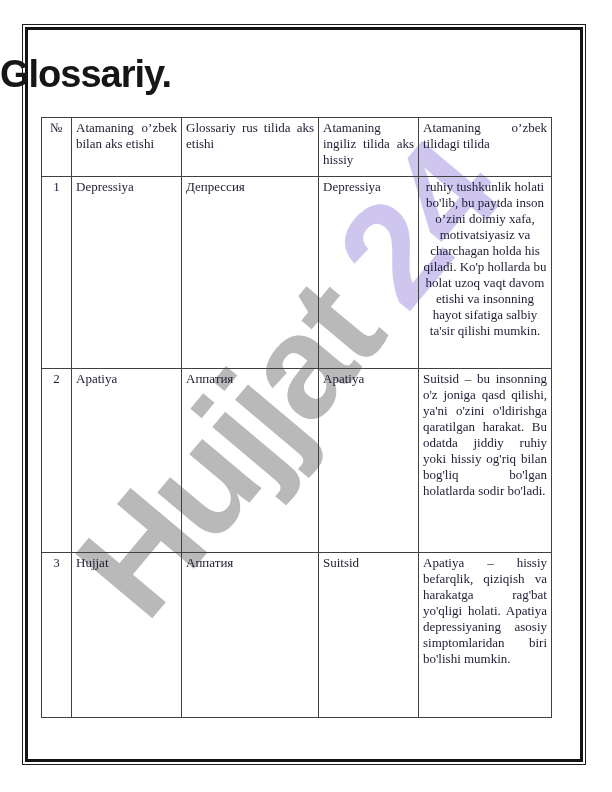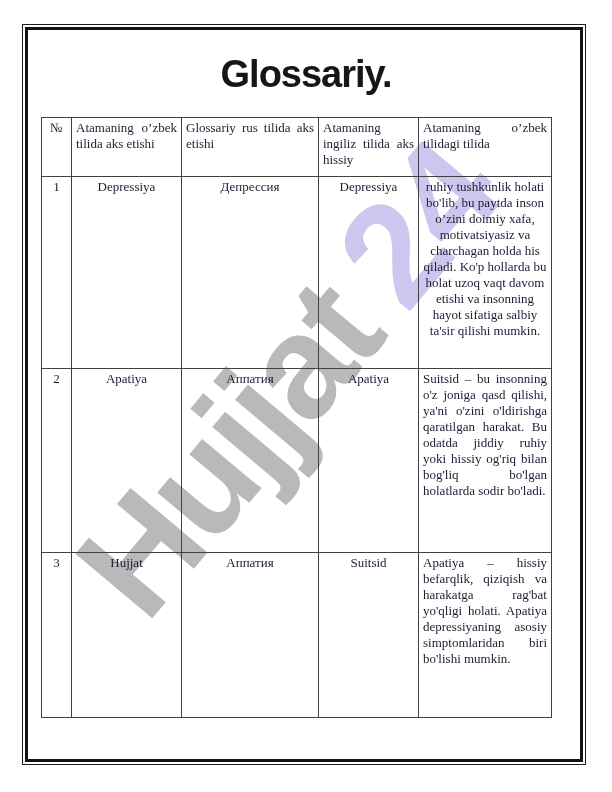--- a/index.html
+++ b/index.html
@@ -18,21 +18,21 @@
     position:absolute;left:287px;top:380px;
     transform:translate(-50%,-50%) rotate(-50deg);
     font-family:"Liberation Sans",sans-serif;font-weight:bold;
     font-size:146px;letter-spacing:-5px;white-space:nowrap;
     z-index:0;user-select:none;
   }
   .wm-gray{color:#b9b9b9;}
   .wm-purple{color:#cfc6f0;margin-left:30px;}
   .title{
     position:absolute;top:53px;left:0;width:612px;margin:0;
-    text-align:center;font-family:"Liberation Sans",sans-serif;
+    font-family:"Liberation Sans",sans-serif;
     font-weight:700;font-size:38px;letter-spacing:-1px;color:#161616;z-index:2;
   }
   table.glossary{
     position:absolute;left:41px;top:117px;width:510px;z-index:2;
     border-collapse:collapse;table-layout:fixed;background:transparent;
   }
   .glossary th,.glossary td{
     border:1px solid #404040;vertical-align:top;padding:2px 4px;
     font-size:13px;line-height:16px;font-weight:normal;color:#1d1d33;
     background:transparent;overflow:hidden;
@@ -43,21 +43,21 @@
   .col-uz{width:110px;}
   .col-ru{width:137px;}
   .col-en{width:100px;}
   .col-izoh{width:133px;}
   tr.row-head{height:59px;}
   tr.row-1{height:192px;}
   tr.row-2{height:184px;}
   tr.row-3{height:165px;}
   td.izoh-center{text-align:center;margin-top:8px;}
   td.izoh-justify{text-align:justify;margin-top:40px;}
-  td.cell-term{text-align:center;}
+  td.cell-term{text-align:left;}
 </style>
 </head>
 <body>
 
 <div class="watermark" aria-hidden="true">
   <span class="wm-gray">Hujjat</span><span class="wm-purple">24</span>
 </div>
 
 <div class="frame-outer">
   <div class="frame-inner"></div>
@@ -69,21 +69,21 @@
   <colgroup>
     <col class="col-num">
       <col class="col-uz">
       <col class="col-ru">
       <col class="col-en">
       <col class="col-izoh">
   </colgroup>
   <thead>
     <tr class="row-head">
       <th class="c-num">№</th>
-      <th>Atamaning o’zbek tilida aks etishi</th>
+      <th>Atamaning o’zbek bilan aks etishi</th>
       <th>Glossariy rus tilida aks etishi</th>
       <th>Atamaning ingiliz tilida aks hissiy</th>
       <th>Atamaning o’zbek tilidagi tilida</th>
     </tr>
   </thead>
   <tbody>
     <tr class="row-1">
       <td class="c-num">1</td>
       <td class="cell-term">Depressiya</td>
       <td class="cell-term">Депрессия</td>

